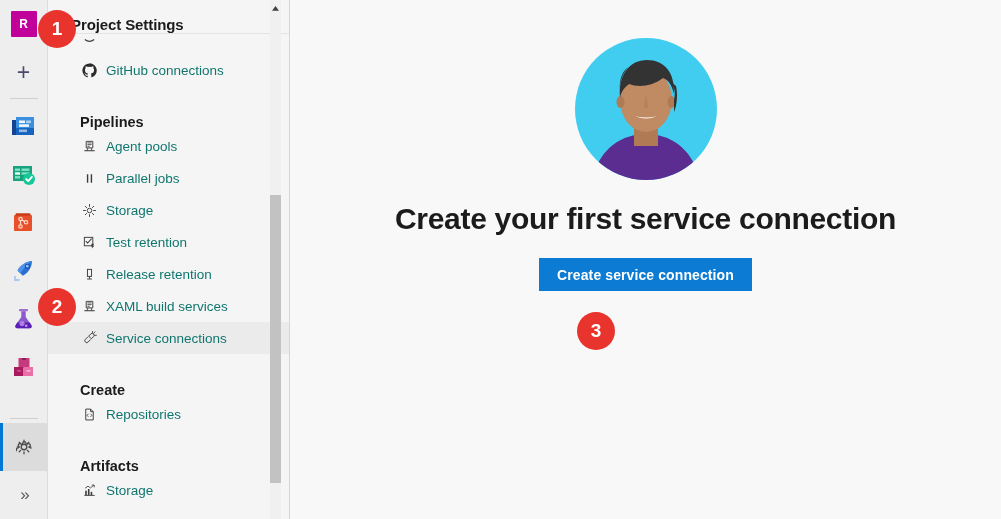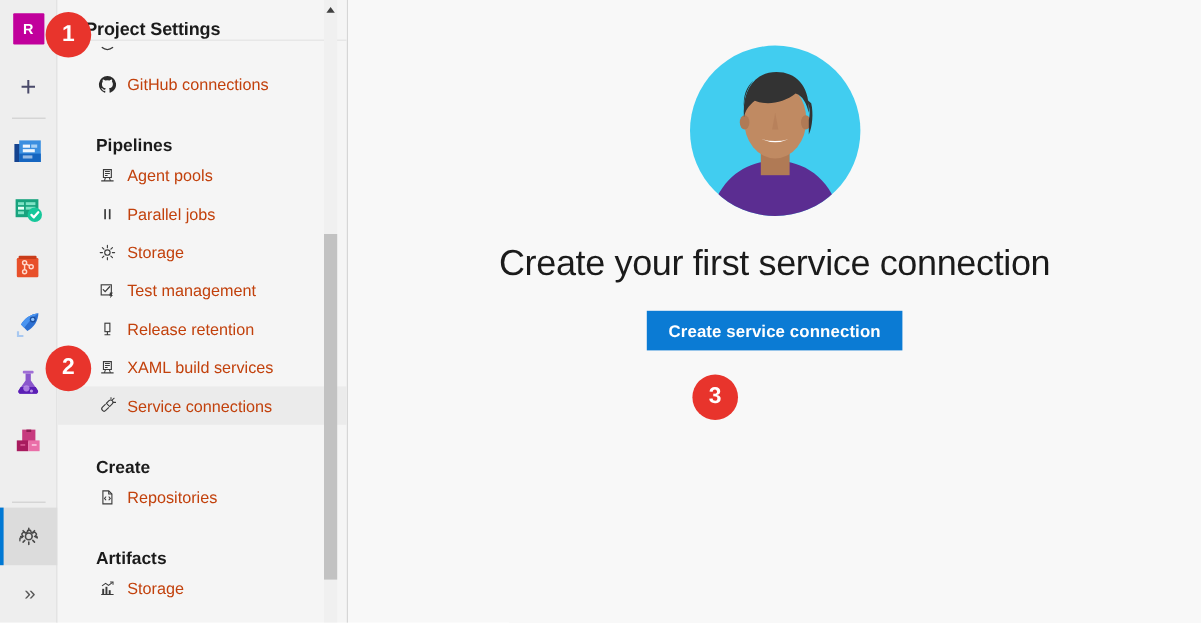--- a/index.html
+++ b/index.html
@@ -112,21 +112,21 @@
     align-items: flex-end;
     margin-top: 12px;
     text-align: center;
   }
   .nav-item {
     height: 32px;
     display: flex;
     align-items: center;
     padding-left: 32px;
     cursor: pointer;
-    color: #c2410c;
+    color: #0f766e;
     font-size: 13.5px;
   }
   .nav-item.active { background: #ebebeb; }
   .nav-item .ni-icon {
     width: 18px; height: 18px;
     flex: 0 0 18px;
     margin-right: 8px;
     display: flex; align-items: center; justify-content: center;
     color: #3b3b3b;
   }
@@ -161,21 +161,21 @@
     background: #f8f8f8;
     display: flex;
     flex-direction: column;
     align-items: center;
     overflow: hidden;
   }
   .avatar-wrap { margin-top: 36px; }
   .hero-title {
     margin-top: 16px;
     font-size: 30px;
-    font-weight: 400;
+    font-weight: 700;
     color: #1b1b1b;
     letter-spacing: -0.3px;
     text-align: center;
   }
   .hero-sub {
     margin-top: 14px;
     width: 490px;
     text-align: center;
     font-size: 14.5px;
     line-height: 1.42;
@@ -384,21 +384,21 @@
       </div>
 
       <div class="nav-item">
         <span class="ni-icon">
           <svg width="15" height="15" viewBox="0 0 16 16">
             <rect x="2.5" y="2.5" width="9" height="9" fill="none" stroke="#3b3b3b" stroke-width="1"></rect>
             <path d="M4.3 6.8 6 8.6 10 4.2" stroke="#3b3b3b" stroke-width="1.1" fill="none" stroke-linecap="round"></path>
             <path d="M10.2 9.4h2.6l-1 2.2h1.2l-2.8 2.9 0.7-2.2h-1.2z" fill="#3b3b3b"></path>
           </svg>
         </span>
-        <span class="ni-label">Test management</span>
+        <span class="ni-label">Test retention</span>
       </div>
 
       <div class="nav-item">
         <span class="ni-icon">
           <svg width="15" height="15" viewBox="0 0 16 16">
             <rect x="5.8" y="2.5" width="4.4" height="7.5" fill="none" stroke="#3b3b3b" stroke-width="1"></rect>
             <path d="M8 10v2.6M5.4 12.8h5.2" stroke="#3b3b3b" stroke-width="1"></path>
           </svg>
         </span>
         <span class="ni-label">Release retention</span>

